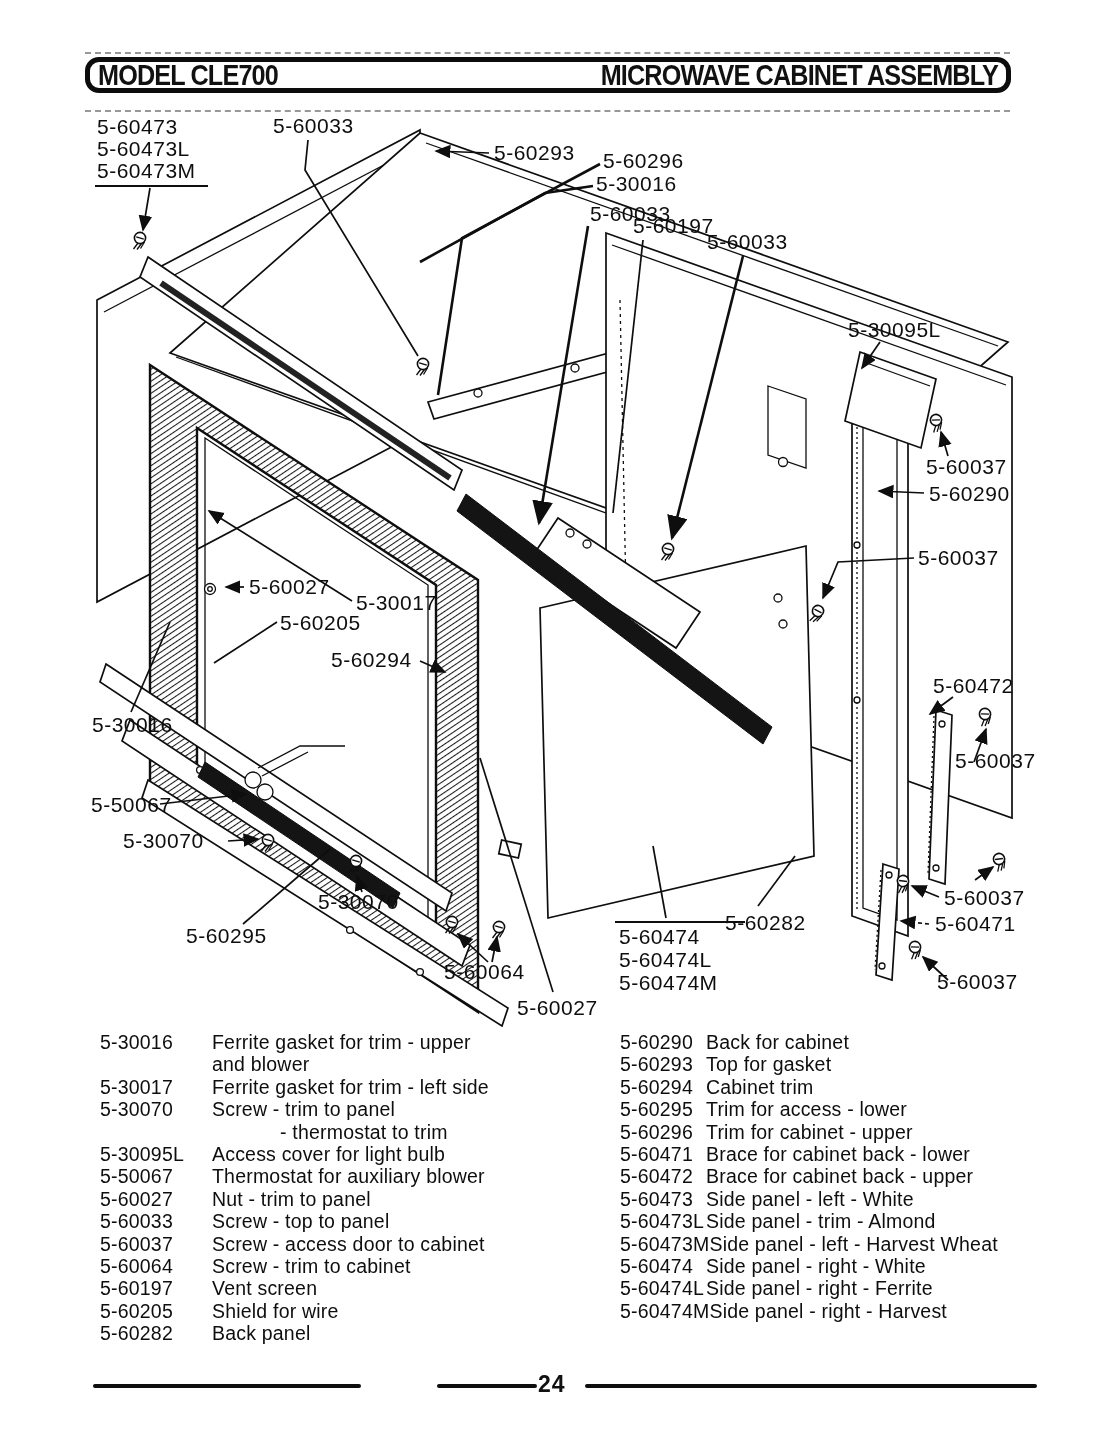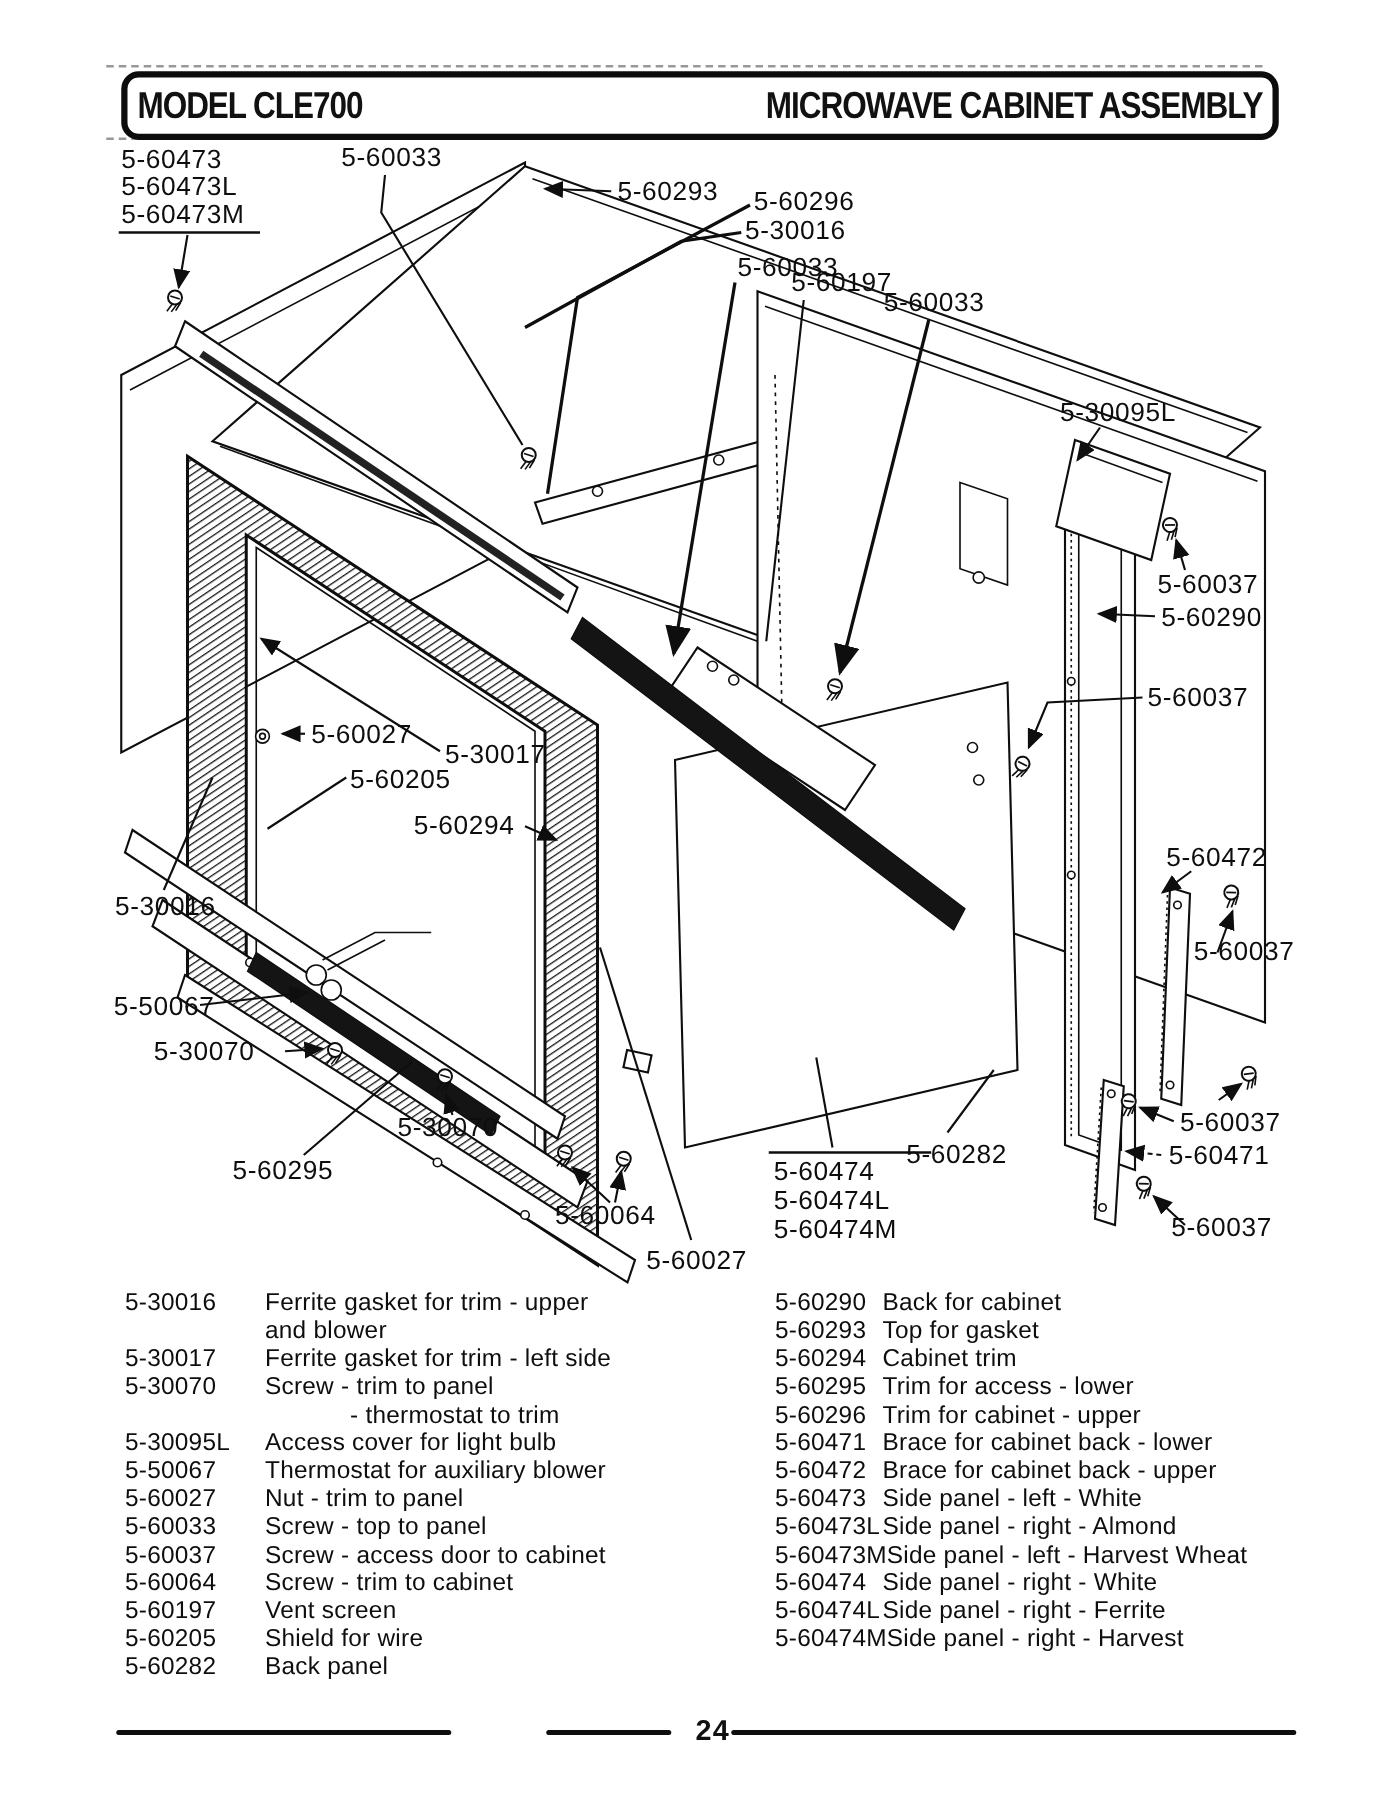--- a/index.html
+++ b/index.html
@@ -1,43 +1,43 @@
 <!DOCTYPE html>
 <html><head>
 <meta charset="utf-8">
 <style>
   html,body{margin:0;padding:0;background:#e8e8e4;}
   .page{position:relative;width:1100px;height:1440px;background:#ffffff;overflow:hidden;
         font-family:"Liberation Sans",sans-serif;color:#111;}
   
   .noise{position:absolute;border-top:2px dashed #444;opacity:.55;}
-  .header-box{position:absolute;left:85px;top:57px;width:926px;height:55px;box-sizing:border-box;
+  .header-box{position:absolute;left:85px;top:57px;width:926px;height:36px;box-sizing:border-box;
               border:5px solid #0c0c0c;border-radius:14px;background:#fff;display:flex;
-              align-items:center;justify-content:space-between;padding:0 8px;margin-left:12px;}
+              align-items:center;justify-content:space-between;padding:0 8px;}
   .hdr{font-weight:bold;font-size:30px;letter-spacing:-1px;white-space:nowrap;}
   .hdr.left{transform:scaleX(.84);transform-origin:left center;}
   .hdr.right{transform:scaleX(.84);transform-origin:right center;}
   
   svg.diagram{position:absolute;left:0;top:0;}
   svg.diagram text{font-family:"Liberation Sans",sans-serif;font-size:21px;fill:#0e0e0e;letter-spacing:.5px;}
   .ln{stroke:#0e0e0e;stroke-width:1.7;fill:none;}
   .ln.thick{stroke-width:2.6;}
   .shape{fill:#ffffff;stroke:#0e0e0e;stroke-width:1.7;}
   .wire{fill:none;stroke:#0e0e0e;stroke-width:1.3;}
   .dark{fill:#141414;stroke:#0e0e0e;stroke-width:1;}
   .hole{fill:#fff;stroke:#0e0e0e;stroke-width:1.3;}
   
   .parts-col{position:absolute;font-size:19.5px;line-height:22.4px;letter-spacing:.2px;color:#0e0e0e;}
   .part-row{display:flex;height:22.4px;white-space:nowrap;}
   .part-num{flex:0 0 112px;}
   .parts-col.right .part-num{flex:0 0 86px;}
   .part-row.indent .part-desc{padding-left:68px;}
   
   .footer-line{position:absolute;height:4px;background:#0e0e0e;border-radius:2px;}
-  .footer-page{position:absolute;left:538px;top:1371px;width:46px;text-align:right;
+  .footer-page{position:absolute;left:538px;top:1371px;width:46px;text-align:left;
                font-size:23px;font-weight:bold;letter-spacing:1px;}
 </style>
 </head>
 <body>
 
 <div class="page">
 
   <div class="noise" style="left:85px;top:52px;width:925px;"></div>
   <div class="noise" style="left:85px;top:110px;width:925px;"></div>
 
@@ -342,21 +342,21 @@
     <div class="part-row">
         <span class="part-num">5-60472</span>
         <span class="part-desc">Brace for cabinet back - upper</span>
       </div>
     <div class="part-row">
         <span class="part-num">5-60473</span>
         <span class="part-desc">Side panel - left - White</span>
       </div>
     <div class="part-row">
         <span class="part-num">5-60473L</span>
-        <span class="part-desc">Side panel - right - Almond</span>
+        <span class="part-desc">Side panel - trim - Almond</span>
       </div>
     <div class="part-row">
         <span class="part-num">5-60473M</span>
         <span class="part-desc">Side panel - left - Harvest Wheat</span>
       </div>
     <div class="part-row">
         <span class="part-num">5-60474</span>
         <span class="part-desc">Side panel - right - White</span>
       </div>
     <div class="part-row">

